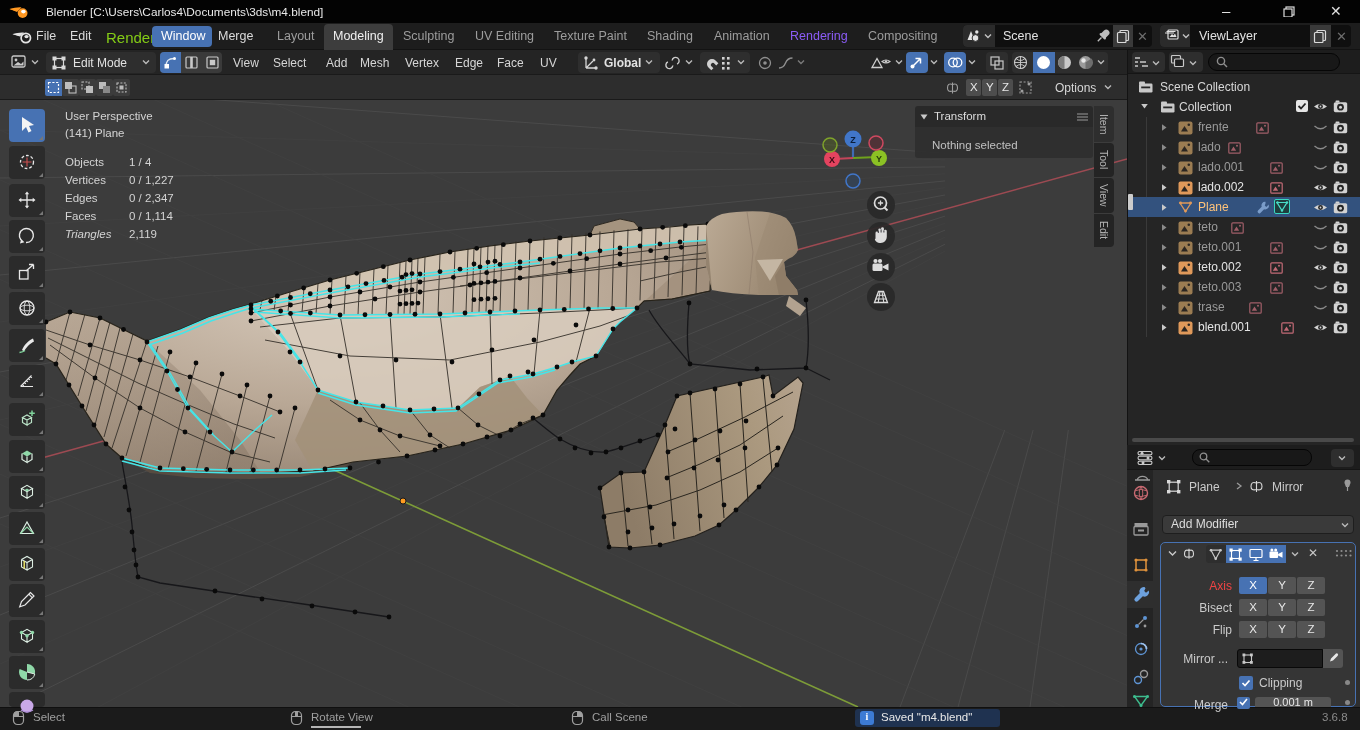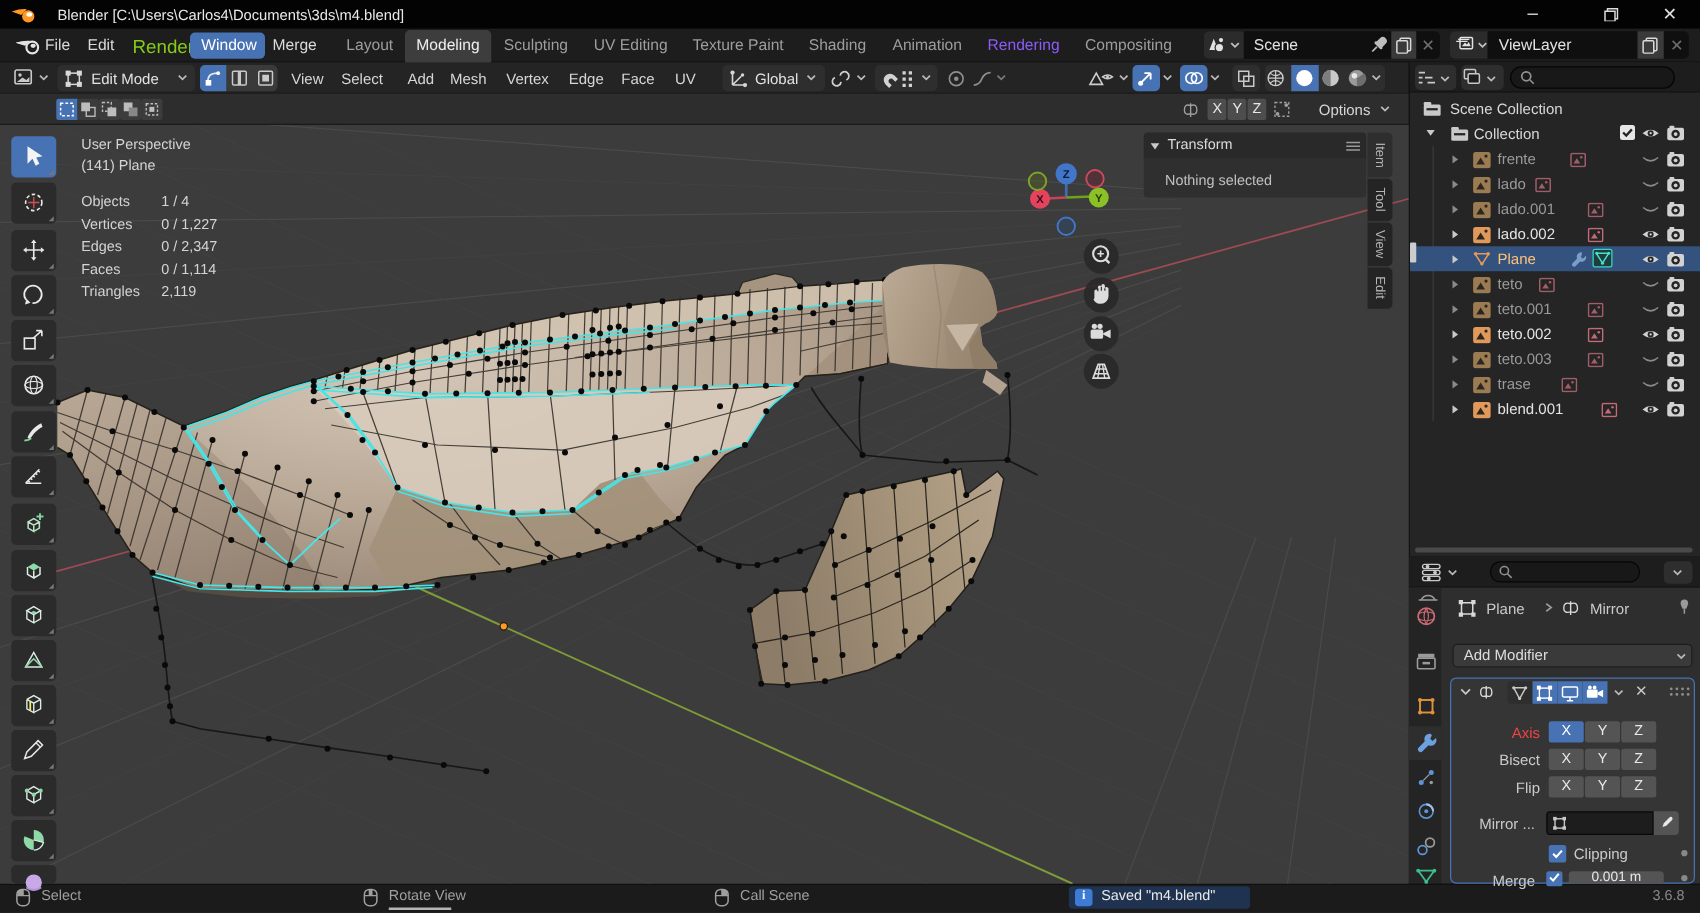--- a/index.html
+++ b/index.html
@@ -140,21 +140,21 @@
     <div class="t" style="left:455px;top:56px;color:#d6d6d6;font-size:12px;">Edge</div>
     <div class="t" style="left:497px;top:56px;color:#d6d6d6;font-size:12px;">Face</div>
     <div class="t" style="left:540px;top:56px;color:#d6d6d6;font-size:12px;">UV</div>
     <div class="abs" style="left:578px;top:52px;width:82px;height:21px;background:#2e2e2e;border-radius:4px;"></div>
     <svg class="abs" style="left:582px;top:55px" width="18" height="16" viewBox="0 0 18 16">
       <path d="M4 13 L4 4 M4 13 L13 13 M4 13 L11 6" stroke="#d6d6d6" stroke-width="1.3" fill="none"></path>
       <circle cx="4" cy="3" r="1.7" fill="#d6d6d6"></circle>
       <circle cx="14" cy="13" r="1.7" fill="#d6d6d6"></circle>
       <circle cx="12" cy="5" r="1.4" fill="#d6d6d6"></circle>
     </svg>
-    <div class="t" style="left:604px;top:56px;color:#e2e2e2;font-size:12px;">Global</div>
+    <div class="t" style="left:604px;top:56px;color:#e2e2e2;font-size:12px;font-weight:bold;">Global</div>
     <svg class="abs" style="left:644px;top:58px" width="10" height="8" viewBox="0 0 10 8">
       <path d="M2 2.5 L5 5.5 L8 2.5" stroke="#b9b9b9" stroke-width="1.4" fill="none"></path>
     </svg>
     <svg class="abs" style="left:664px;top:55px" width="18" height="16" viewBox="0 0 18 16">
       <path d="M7 10 a3.5 3.5 0 1 1 -1 -6 M10 6 a3.5 3.5 0 1 1 1 6" stroke="#cdcdcd" stroke-width="1.4" fill="none" transform="rotate(-45 8.5 8)"></path>
     </svg>
     <svg class="abs" style="left:684px;top:58px" width="10" height="8" viewBox="0 0 10 8">
       <path d="M2 2.5 L5 5.5 L8 2.5" stroke="#b9b9b9" stroke-width="1.4" fill="none"></path>
     </svg>
     <div class="abs" style="left:700px;top:52px;width:50px;height:21px;background:#2e2e2e;border-radius:4px;"></div>
@@ -707,21 +707,21 @@
     <div class="t" style="left:65px;top:110px;color:#d4d4d4;font-size:11.5px;">User Perspective</div>
     <div class="t" style="left:65px;top:127px;color:#d4d4d4;font-size:11.5px;">(141) Plane</div>
     <div class="t" style="left:65px;top:156px;color:#d4d4d4;font-size:11.5px;">Objects</div>
     <div class="t" style="left:129px;top:156px;color:#d4d4d4;font-size:11.5px;">1 / 4</div>
     <div class="t" style="left:65px;top:174px;color:#d4d4d4;font-size:11.5px;">Vertices</div>
     <div class="t" style="left:129px;top:174px;color:#d4d4d4;font-size:11.5px;">0 / 1,227</div>
     <div class="t" style="left:65px;top:192px;color:#d4d4d4;font-size:11.5px;">Edges</div>
     <div class="t" style="left:129px;top:192px;color:#d4d4d4;font-size:11.5px;">0 / 2,347</div>
     <div class="t" style="left:65px;top:210px;color:#d4d4d4;font-size:11.5px;">Faces</div>
     <div class="t" style="left:129px;top:210px;color:#d4d4d4;font-size:11.5px;">0 / 1,114</div>
-    <div class="t" style="left:65px;top:228px;color:#d4d4d4;font-size:11.5px;">Triangles</div>
+    <div class="t" style="left:65px;top:228px;color:#d4d4d4;font-size:11.5px;font-style:italic;">Triangles</div>
     <div class="t" style="left:129px;top:228px;color:#d4d4d4;font-size:11.5px;">2,119</div>
     <div class="abs" style="left:915px;top:106px;width:178px;height:21px;background:rgba(41,41,41,0.96);border-radius:3px 3px 0 0;"></div>
     <svg class="abs" style="left:919px;top:112px" width="10" height="10" viewBox="0 0 10 10">
       <path d="M1.5 2.5 L8.5 2.5 L5 7.5 Z" fill="#c9c9c9"></path>
     </svg>
     <div class="t" style="left:934px;top:110px;color:#dcdcdc;font-size:11.5px;">Transform</div>
     <svg class="abs" style="left:1076px;top:112px" width="13" height="10" viewBox="0 0 13 10">
       <path d="M1 2 h11 M1 5 h11 M1 8 h11" stroke="#9a9a9a" stroke-width="1.2"></path>
     </svg>
     <div class="abs" style="left:915px;top:127px;width:178px;height:31px;background:rgba(46,46,46,0.9);border-radius:0 0 3px 3px;"></div>

